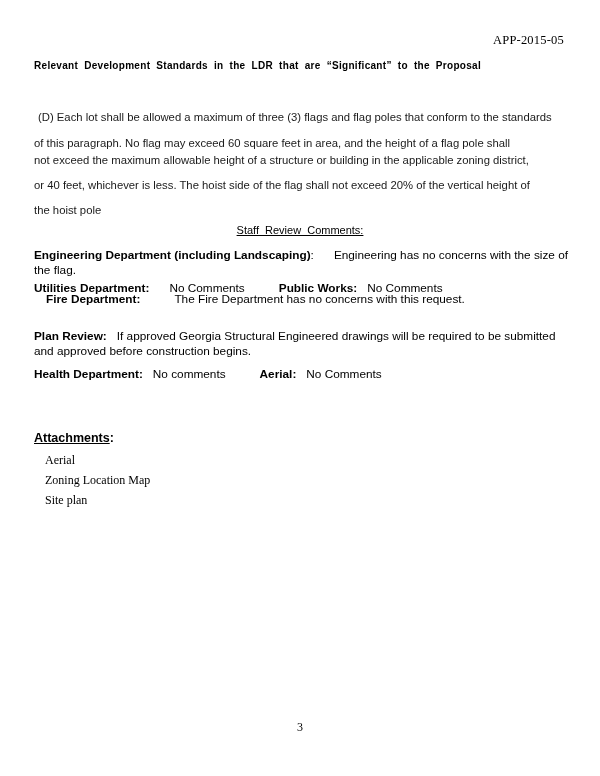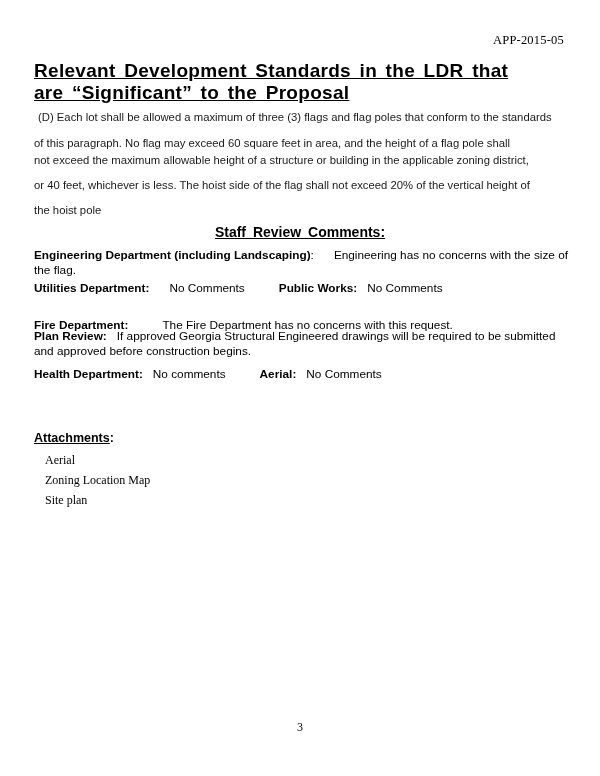--- a/index.html
+++ b/index.html
@@ -28,23 +28,22 @@
     right: 36px;
     font-family: "Liberation Serif", serif;
     font-size: 12.5px;
     letter-spacing: 0.2px;
   }
   .section-title {
     position: absolute;
     top: 60px;
     left: 34px;
     width: 500px;
-    font-size: 19px;
+    font-size: 10px;
     font-weight: bold;
-    text-decoration: underline;
     letter-spacing: 0.3px;
     word-spacing: 3px;
   }
   .body-line {
     position: absolute;
     left: 34px;
     font-size: 11.3px;
     line-height: 14px;
     color: #1a1a1a;
   }
@@ -54,37 +53,37 @@
   .l4 { top: 153px; }
   .l5 { top: 178px; }
   .l6 { top: 203px; }
 
   .staff-heading {
     position: absolute;
     top: 224px;
     left: 0;
     width: 600px;
     text-align: center;
-    font-size: 14px;
-    font-weight: bold;
+    font-size: 11px;
+    font-weight: normal;
     text-decoration: underline;
     word-spacing: 3px;
   }
 
   .comment {
     position: absolute;
     left: 34px;
     font-size: 11.8px;
     line-height: 15px;
     width: 540px;
   }
   .comment b { font-weight: bold; }
   .c1 { top: 248px; }
   .c2 { top: 281px; }
-  .c3 { top: 318px; }
+  .c3 { top: 292px; margin-left: 12px; }
   .c4 { top: 329px; }
   .c5 { top: 367px; }
 
   .gap-sm { display: inline-block; width: 10px; }
   .gap-md { display: inline-block; width: 20px; }
   .gap-lg { display: inline-block; width: 34px; }
 
   .attach-title {
     position: absolute;
     top: 431px;

